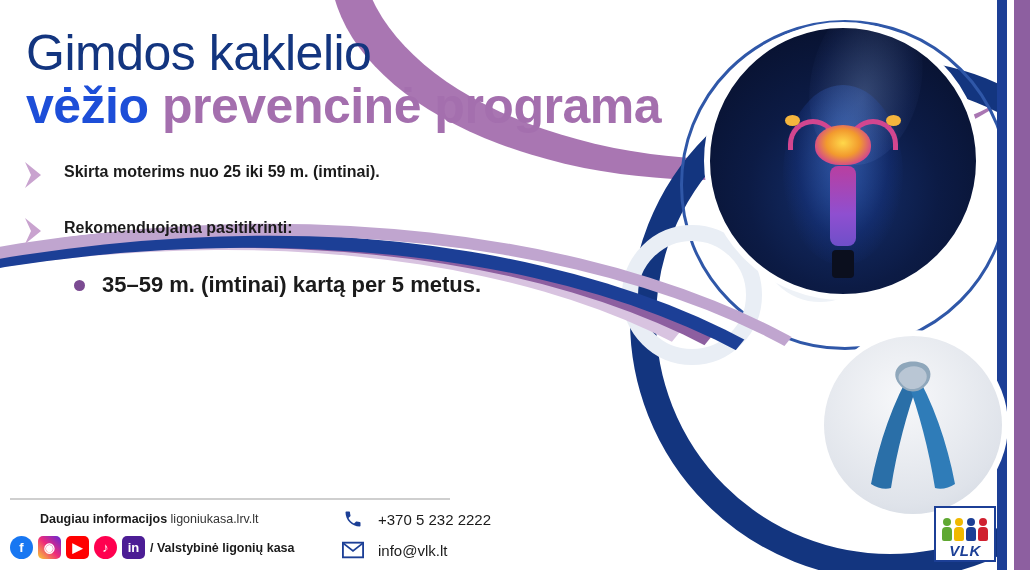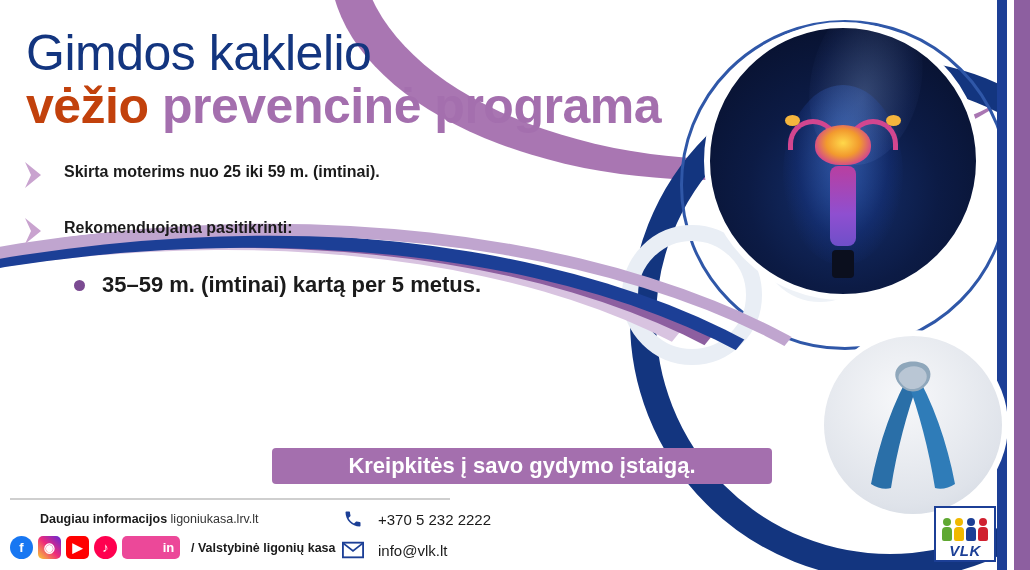--- a/index.html
+++ b/index.html
@@ -147,21 +147,21 @@
     color: #13357f;
     letter-spacing: -0.5px;
   }
   .headline .l2 {
     display: block;
     font-size: 50px;
     font-weight: bold;
     letter-spacing: -0.5px;
     margin-top: 2px;
   }
-  .headline .l2 .navy { color: #c2410c; }
+  .headline .l2 .navy { color: #1d4ed8; }
   .headline .l2 .purple { color: #a46fae; }
 
   
   .points {
     position: absolute;
     left: 22px;
     top: 160px;
     width: 640px;
   }
   .point-row {
@@ -370,23 +370,22 @@
     margin-right: 5px;
     display: flex; align-items: center; justify-content: center;
     color: #fff;
     font-size: 13px;
     font-weight: bold;
   }
   .soc-fb { background: #1877f2; border-radius: 50%; }
   .soc-ig { background: linear-gradient(45deg,#f9ce34,#ee2a7b,#6228d7); }
   .soc-yt { background: #ff0000; }
   .soc-tt { background: #ff004f; border-radius: 50%; }
-  .soc-li { background: #ec4899; padding-left: 35px; }
+  .soc-li { background: #4c1d95; }
   .soc-label {
-    margin-left: 6px;
     font-size: 12.5px;
     font-weight: bold;
     color: #1b1b1b;
   }
 
   .contacts {
     position: absolute;
     left: 340px;
     top: 10px;
   }
@@ -509,23 +508,20 @@
     </div>
 
     <div class="sub-list">
       <div class="sub-item">
         <span class="dot"></span>
         <span class="sub-text">35–59 m. (imtinai) kartą per 5 metus.</span>
       </div>
     </div>
   </div>
 
-  <div class="cta">
-    <span>Kreipkitės į savo gydymo įstaigą.</span>
-  </div>
 
   <div class="footer">
     <div class="footer-line"></div>
 
     <div class="info-line">
       <b>Daugiau informacijos</b>
       <span class="lite">ligoniukasa.lrv.lt</span>
     </div>
 
     <div class="socials">

